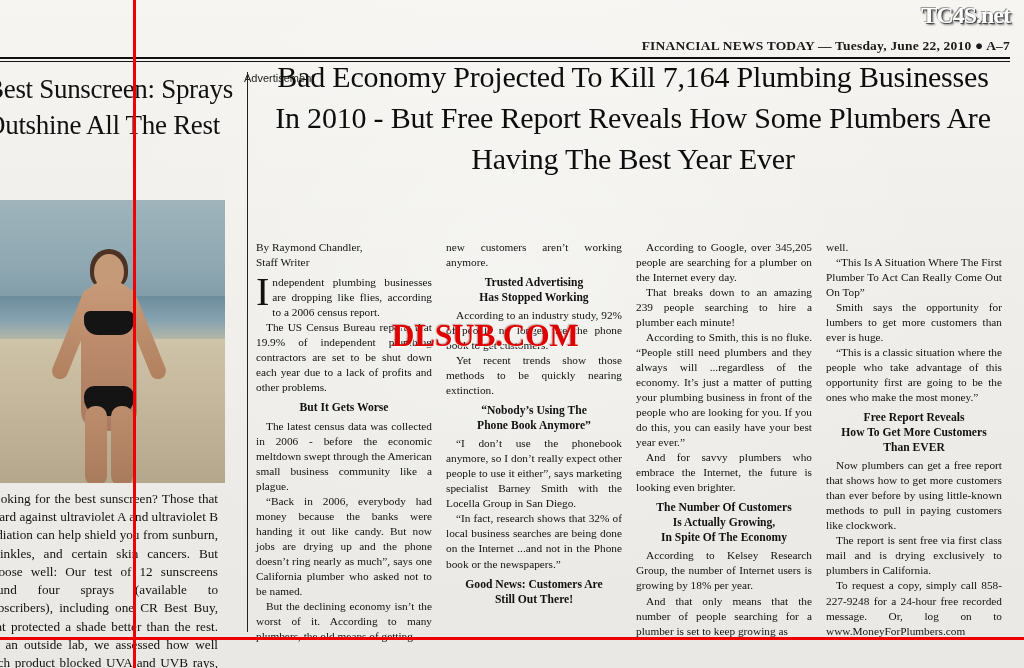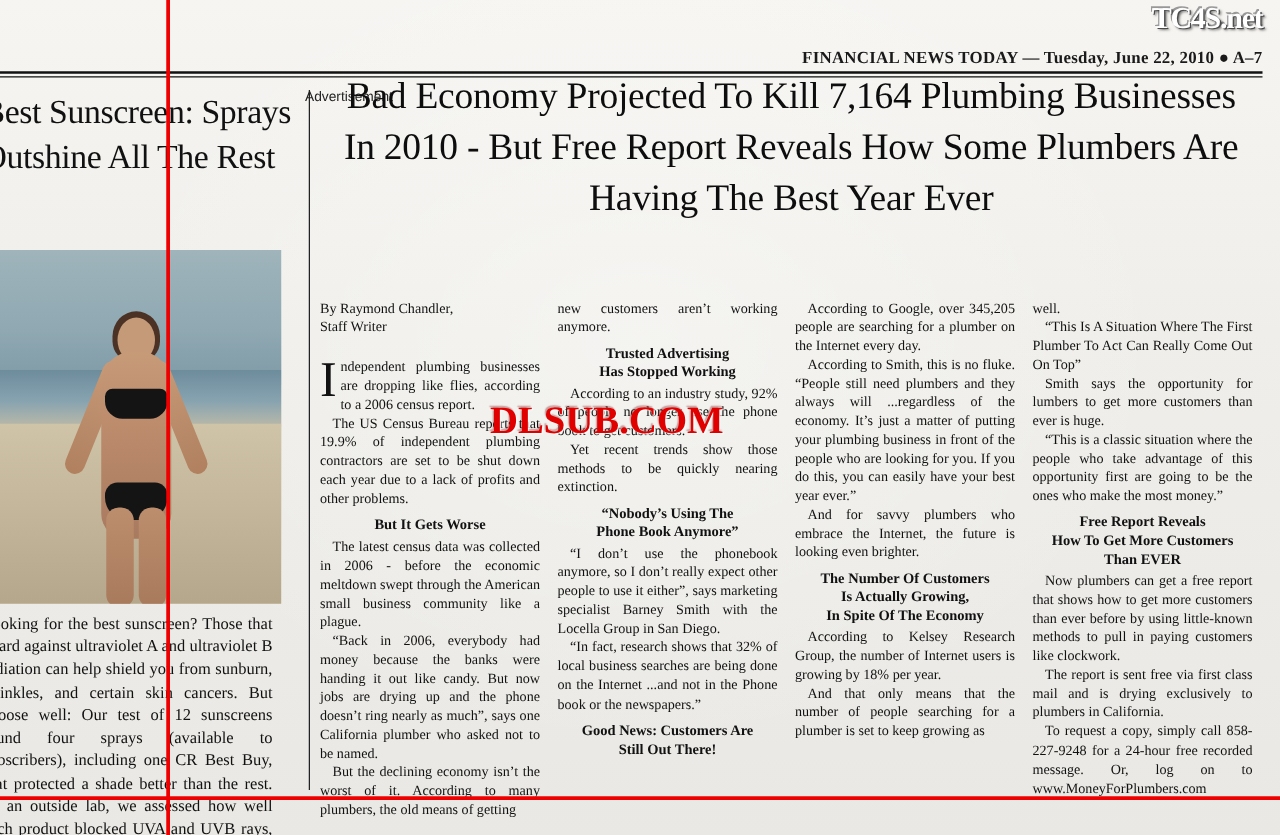--- a/index.html
+++ b/index.html
@@ -284,21 +284,21 @@
     width: 176px;
     font-family: "Liberation Serif", serif;
     font-size: 11.3px;
     line-height: 1.33;
     color: #111;
     text-align: justify;
     hyphens: auto;
   }
   .col p { margin: 0 0 0 0; text-indent: 10px; }
   .col p.noind { text-indent: 0; }
-  .byline { margin-bottom: 18px; text-indent: 0 !important; line-height: 1.3; }
+  .byline { margin-bottom: 6px; text-indent: 0 !important; line-height: 1.3; }
   .subhead {
     text-align: center;
     font-weight: bold;
     font-size: 11.6px;
     margin: 5px 0 3px;
     text-indent: 0 !important;
     line-height: 1.3;
   }
   .dropcap-para { position: relative; text-indent: 0 !important; }
   .dropcap {
@@ -369,20 +369,21 @@
           <p class="">Yet recent trends show those methods to be quickly nearing extinction.</p>
           <div class="subhead">“Nobody’s Using The<br>Phone Book Anymore”</div>
           <p class="">“I don’t use the phonebook anymore, so I don’t really expect other people to use it either”, says marketing specialist Barney Smith with the Locella Group in San Diego.</p>
           <p class="">“In fact, research shows that 32% of local business searches are being done on the Internet ...and not in the Phone book or the newspapers.”</p>
           <div class="subhead">Good News: Customers Are<br>Still Out There!</div>
         </div>
     </div>
     <div class="col">
       <div>
           <p class="">According to Google, over 345,205 people are searching for a plumber on the Internet every day.</p>
+          <p class="">That breaks down to an amazing 239 people searching to hire a plumber each minute!</p>
           <p class="">According to Smith, this is no fluke. “People still need plumbers and they always will ...regardless of the economy. It’s just a matter of putting your plumbing business in front of the people who are looking for you. If you do this, you can easily have your best year ever.”</p>
           <p class="">And for savvy plumbers who embrace the Internet, the future is looking even brighter.</p>
           <div class="subhead">The Number Of Customers<br>Is Actually Growing,<br>In Spite Of The Economy</div>
           <p class="">According to Kelsey Research Group, the number of Internet users is growing by 18% per year.</p>
           <p class="">And that only means that the number of people searching for a plumber is set to keep growing as</p>
         </div>
     </div>
     <div class="col">
       <div>
           <p class="noind">well.</p>

